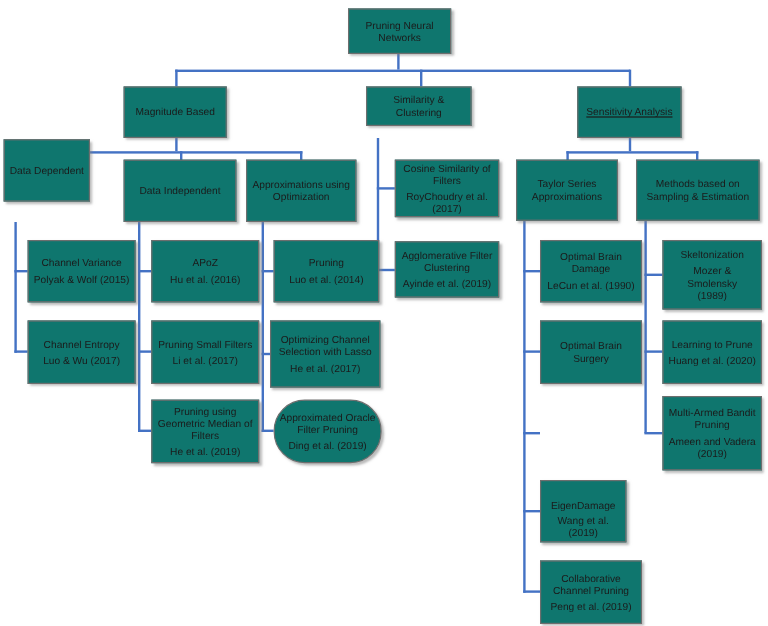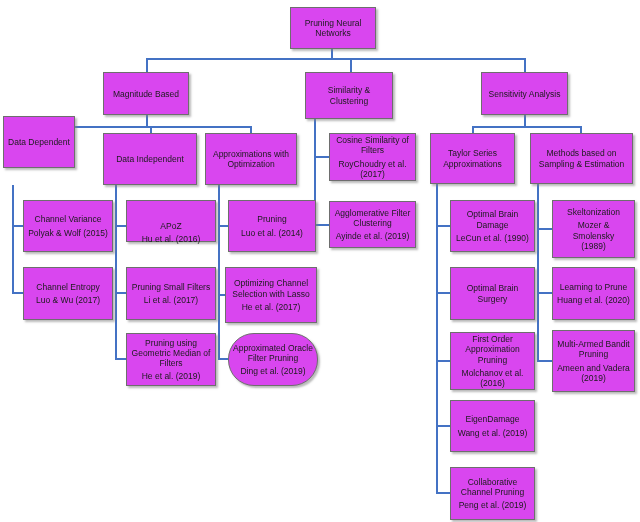--- a/index.html
+++ b/index.html
@@ -12,29 +12,29 @@
     position:relative;
     width:640px;height:522px;
     background:#ffffff;
     font-family:"Liberation Sans", sans-serif;
     color:var(--text);
     overflow:hidden;
   }
   .box{
     position:absolute;
     box-sizing:border-box;
-    background:#d946ef;
+    background:#0f766e;
     border:1px solid var(--border);
     box-shadow:2px 2px 2px rgba(130,130,130,0.55);
     display:flex;
     flex-direction:column;
     align-items:center;
     justify-content:center;
     text-align:center;
-    padding:20px 3px;
+    padding:2px 3px;
     z-index:2;
   }
   .title{
     font-size:8.5px;
     line-height:1.18;
     white-space:pre-line;
   }
   .cite{
     font-size:8.5px;
     line-height:1.18;
@@ -101,35 +101,35 @@
   <div class="hline" style="left:537px;top:292px;width:15px;"></div>
   <div class="hline" style="left:537px;top:360px;width:15px;"></div>
 
   <div class="box" style="left:290px;top:7px;width:86px;height:38px;">
     <div class="title">Pruning Neural Networks</div>
   </div>
 
   <div class="box" style="left:103px;top:72px;width:86px;height:43px;">
     <div class="title">Magnitude Based</div>
   </div>
-  <div class="box" style="left:305px;top:72px;width:88px;height:47px;">
+  <div class="box" style="left:305px;top:72px;width:88px;height:33px;">
     <div class="title">Similarity &amp; Clustering</div>
   </div>
-  <div class="box" style="left:481px;top:72px;width:87px;height:43px;">
+  <div class="box" style="left:481px;top:72px;width:87px;height:43px;text-decoration:underline;">
     <div class="title">Sensitivity Analysis</div>
   </div>
 
   <div class="box" style="left:3px;top:116px;width:72px;height:52px;text-align:center;">
     <div class="title">Data Dependent</div>
   </div>
   <div class="box" style="left:103px;top:133px;width:94px;height:52px;">
     <div class="title">Data Independent</div>
   </div>
   <div class="box" style="left:205px;top:133px;width:92px;height:52px;">
-    <div class="title">Approximations with Optimization</div>
+    <div class="title">Approximations using Optimization</div>
   </div>
   <div class="box" style="left:329px;top:133px;width:87px;height:48px;">
     <div class="title">Cosine Similarity of Filters</div>
     <div class="cite">RoyChoudry et al. (2017)</div>
   </div>
   <div class="box" style="left:430px;top:133px;width:85px;height:51px;">
     <div class="title">Taylor Series Approximations</div>
   </div>
   <div class="box" style="left:530px;top:133px;width:103px;height:51px;">
     <div class="title">Methods based on Sampling &amp; Estimation</div>
@@ -142,21 +142,21 @@
 
   <div class="box" style="left:23px;top:200px;width:90px;height:52px;">
     <div class="title">Channel Variance</div>
     <div class="cite">Polyak &amp; Wolf (2015)</div>
   </div>
   <div class="box" style="left:23px;top:267px;width:90px;height:53px;">
     <div class="title">Channel Entropy</div>
     <div class="cite">Luo &amp; Wu (2017)</div>
   </div>
 
-  <div class="box" style="left:126px;top:200px;width:90px;height:34px;justify-content:space-between;">
+  <div class="box" style="left:126px;top:200px;width:90px;height:52px;">
     <div class="title">APoZ</div>
     <div class="cite">Hu et al. (2016)</div>
   </div>
   <div class="box" style="left:126px;top:267px;width:90px;height:53px;">
     <div class="title">Pruning Small Filters</div>
     <div class="cite">Li et al. (2017)</div>
   </div>
   <div class="box" style="left:126px;top:333px;width:90px;height:53px;">
     <div class="title">Pruning using Geometric Median of Filters</div>
     <div class="cite">He et al. (2019)</div>
@@ -175,25 +175,21 @@
     <div class="cite">Ding et al. (2019)</div>
   </div>
 
   <div class="box" style="left:450px;top:200px;width:85px;height:52px;">
     <div class="title">Optimal Brain Damage</div>
     <div class="cite">LeCun  et al. (1990)</div>
   </div>
   <div class="box" style="left:450px;top:267px;width:85px;height:53px;">
     <div class="title">Optimal Brain Surgery</div>
   </div>
-  <div class="box" style="left:450px;top:332px;width:85px;height:58px;">
-    <div class="title">First Order Approximation Pruning</div>
-    <div class="cite">Molchanov et al. (2016)</div>
-  </div>
-  <div class="box" style="left:450px;top:400px;width:85px;height:52px;">
+  <div class="box" style="left:450px;top:400px;width:72px;height:52px;justify-content:flex-end;">
     <div class="title">EigenDamage</div>
     <div class="cite">Wang et al. (2019)</div>
   </div>
   <div class="box" style="left:450px;top:467px;width:85px;height:53px;">
     <div class="title">Collaborative Channel Pruning</div>
     <div class="cite">Peng et al. (2019)</div>
   </div>
 
   <div class="box" style="left:552px;top:200px;width:83px;height:58px;">
     <div class="title">Skeltonization</div>

